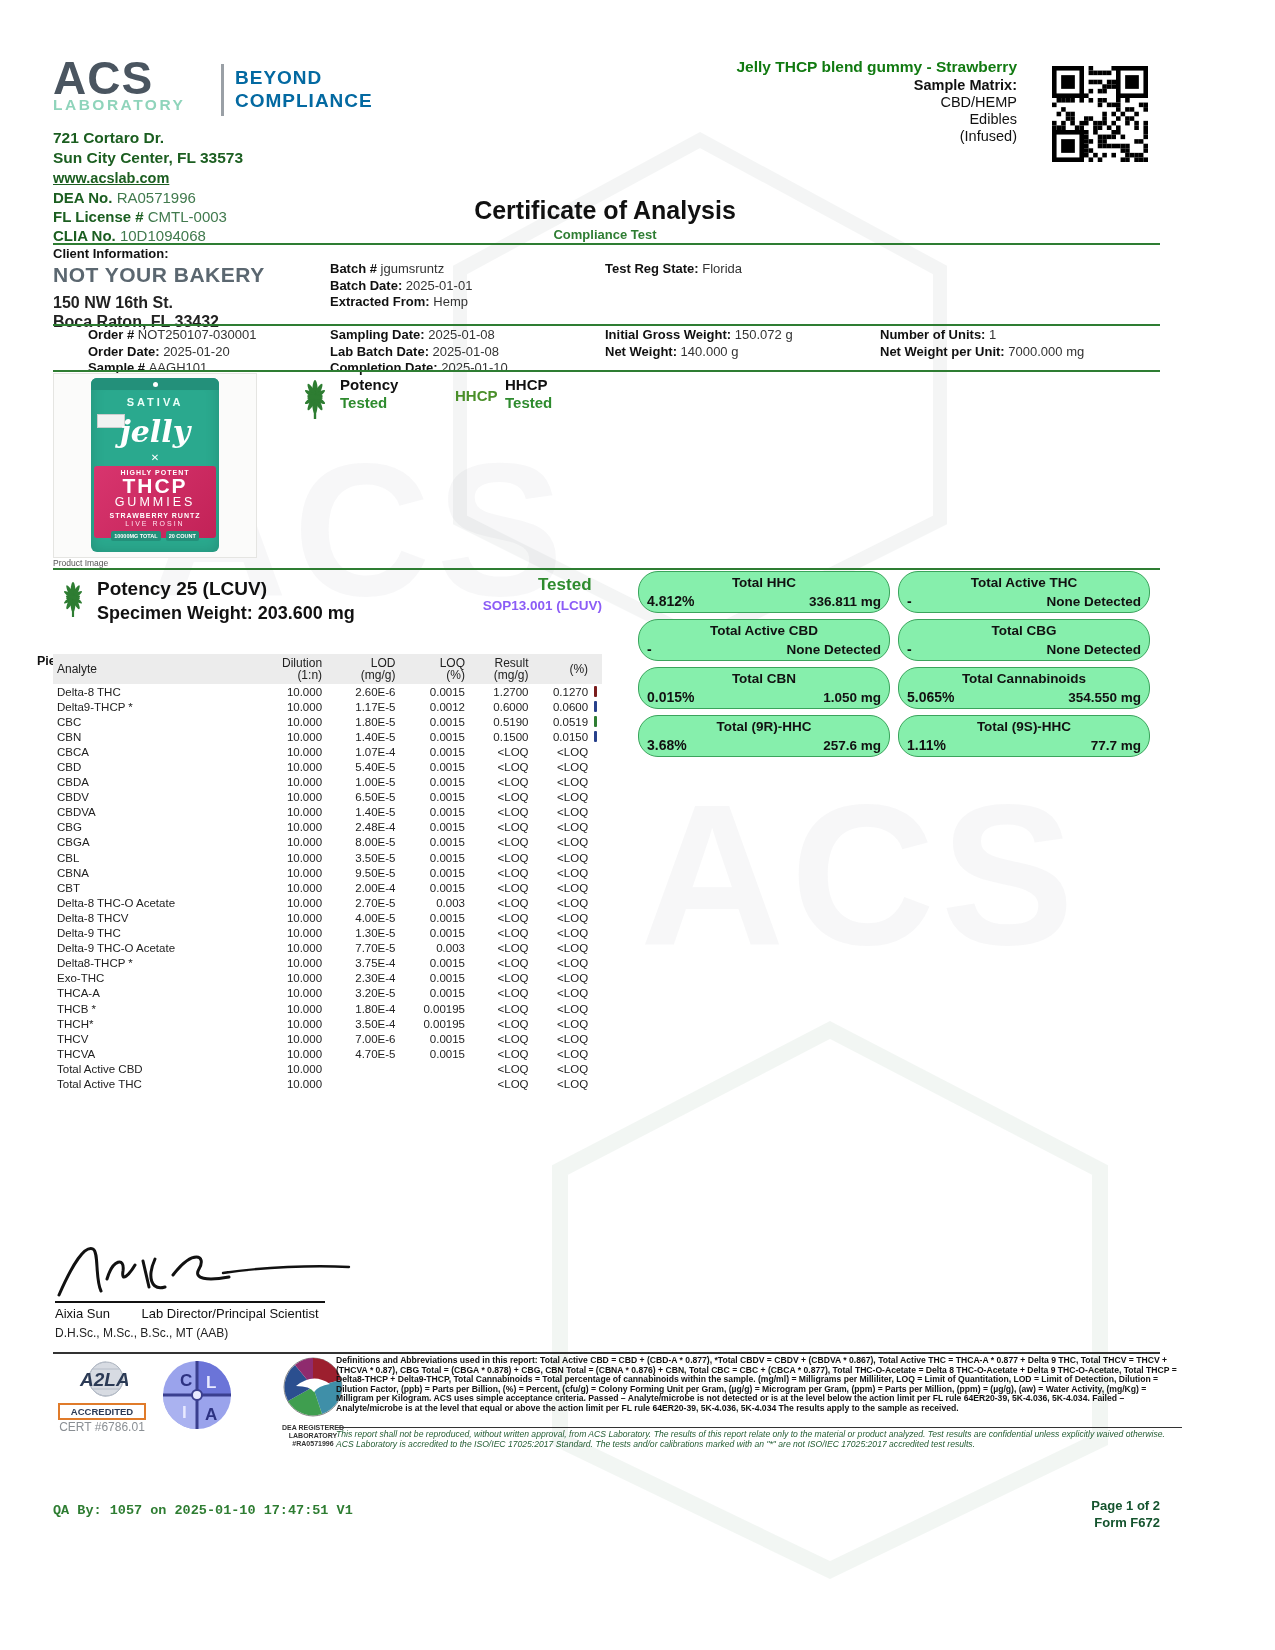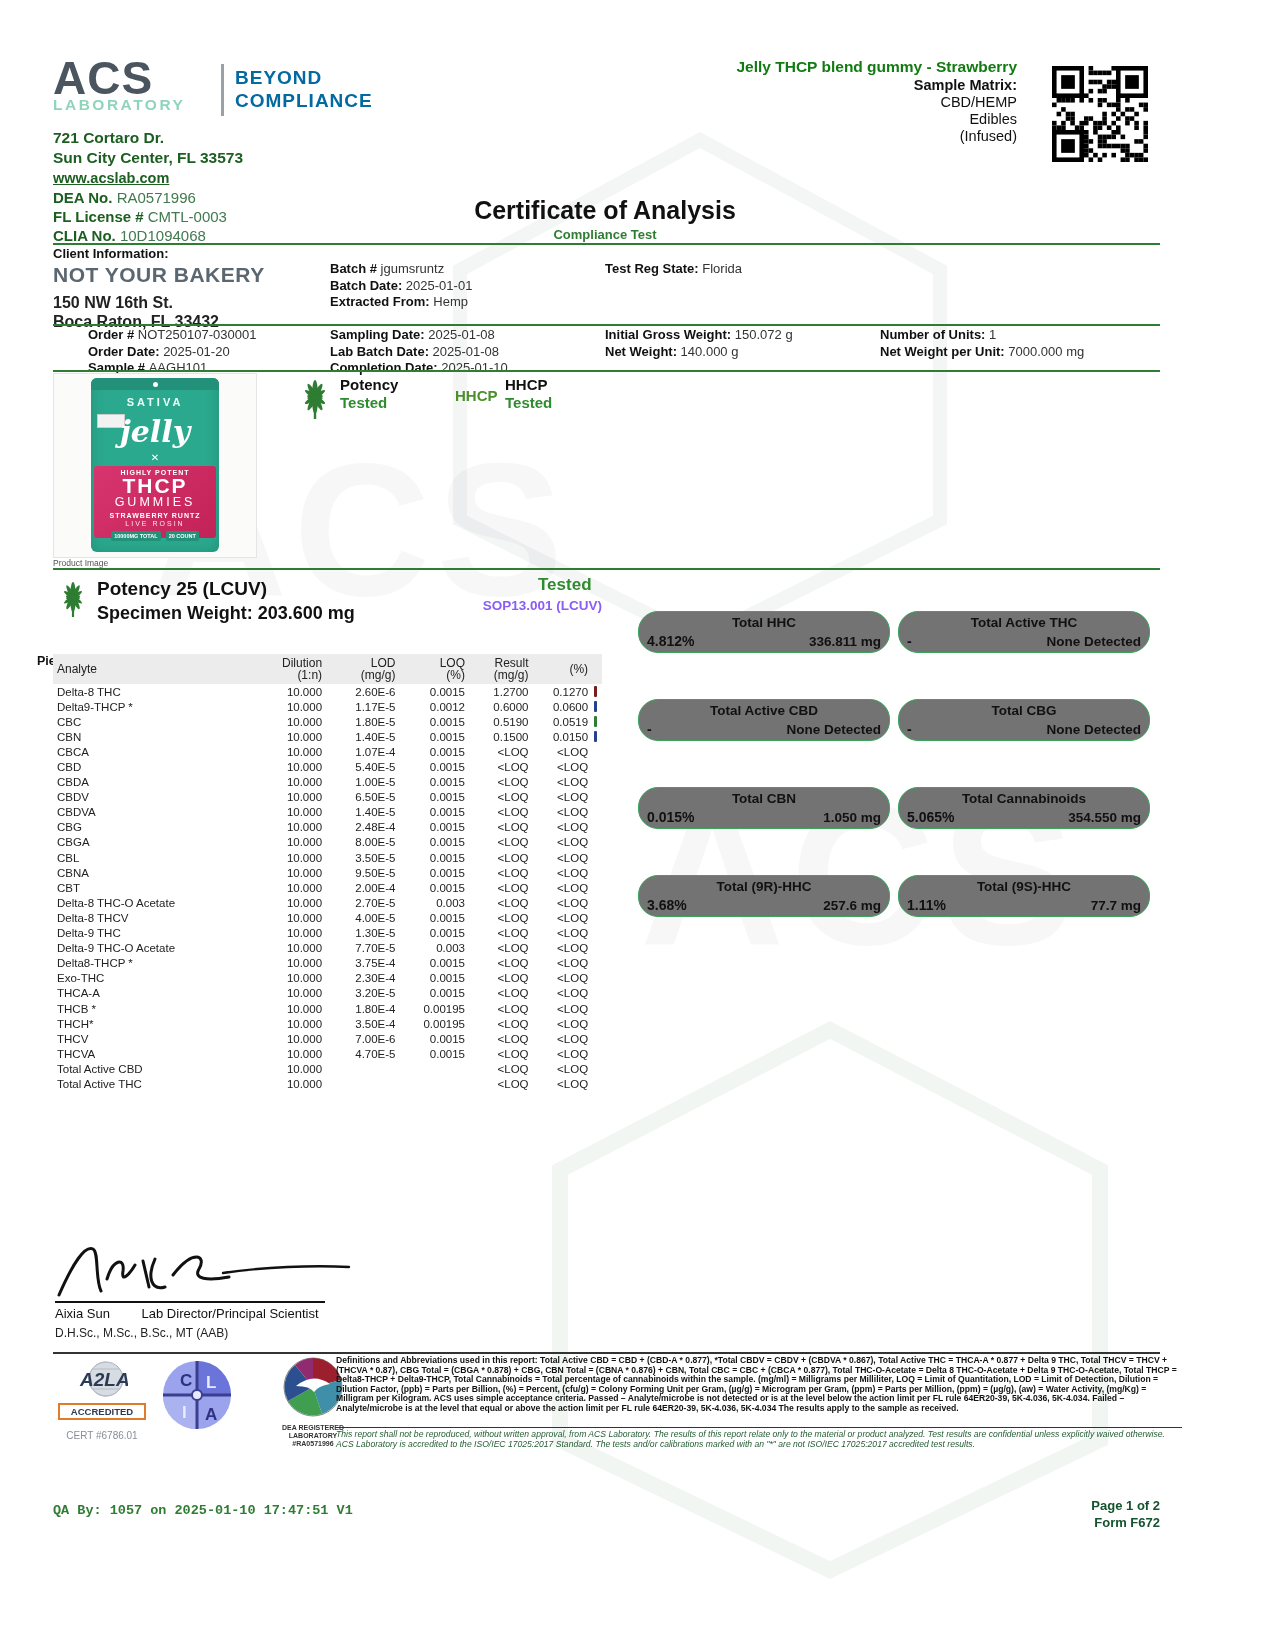--- a/index.html
+++ b/index.html
@@ -49,21 +49,21 @@
   .c-lod{width:74px;text-align:right;}
   .c-loq{width:70px;text-align:right;}
   .c-res{width:64px;text-align:right;}
   .c-pct{width:60px;text-align:right;}
   .c-bar{width:14px;display:flex;justify-content:center;}
   .rbar{width:3px;height:11px;border-radius:1px;}
   
   #summary{position:absolute;left:638px;top:563px;width:514px;}
   .sum-title{display:flex;align-items:center;justify-content:center;gap:10px;color:#14532d;font-weight:bold;font-size:18px;}
   .sum-grid{display:grid;grid-template-columns:252px 252px;column-gap:8px;row-gap:6px;margin-top:8px;}
-  .sum-box{border:1.6px solid #3aa45c;border-radius:20px;background:#737373;height:40px;position:relative;margin-top:40px;}
+  .sum-box{border:1.6px solid #3aa45c;border-radius:20px;background:#86efac;height:40px;position:relative;}
   .sum-box .sl{position:absolute;top:3px;left:0;right:0;text-align:center;font-weight:bold;font-size:13.5px;color:#111;}
   .sum-box .lv{position:absolute;bottom:3px;left:8px;font-weight:bold;font-size:14px;color:#111;}
   .sum-box .rv{position:absolute;bottom:3px;right:8px;font-weight:bold;font-size:13.5px;color:#111;}
   
   .sig-line{position:absolute;left:55px;top:1301px;width:270px;height:2px;background:#111;}
   .sig-names{position:absolute;left:55px;top:1306px;font-size:13px;color:#111;}
   .sig-names .role{margin-left:28px;}
   .sig-creds{position:absolute;left:55px;top:1326px;font-size:12px;color:#222;}
   .footer-rule{position:absolute;left:53px;top:1352px;width:1107px;height:1.5px;background:#333;}
   
@@ -728,21 +728,21 @@
 
   <div class="footer-rule"></div>
 
   <div class="abs" style="left:58px;top:1360px;width:88px;text-align:center;">
     <svg width="52" height="38" viewBox="0 0 52 38">
       <circle cx="30" cy="19" r="17" fill="#d7dbe2" stroke="#aab2bd"></circle>
       <path d="M13 19 a17 17 0 0 0 34 0 M30 2 a17 17 0 0 0 0 34 M16 9 h28 M16 29 h28" stroke="#b6bdc8" fill="none"></path>
       <text x="4" y="26" font-family="Liberation Sans, sans-serif" font-size="19" font-weight="bold" font-style="italic" fill="#2b3a55">A2LA</text>
     </svg>
     <div style="border:2px solid #e07b2a;color:#2b3a55;font-weight:bold;font-size:9.5px;padding:1px 2px;margin-top:1px;">ACCREDITED</div>
-    <div style="color:#8a8f94;font-size:10px;margin-top:10px;">CERT #6786.01</div>
+    <div style="color:#8a8f94;font-size:12px;margin-top:0;">CERT #6786.01</div>
   </div>
 
   <svg class="abs" style="left:160px;top:1358px;" width="74" height="74" viewBox="0 0 74 74">
     <circle cx="37" cy="37" r="34" fill="#9aa3ec"></circle>
     <path d="M37 3 A34 34 0 0 1 71 37 L37 37 Z" fill="#6b74d8"></path>
     <path d="M37 71 A34 34 0 0 1 3 37 L37 37 Z" fill="#aab2f0"></path>
     <g stroke="#3a3f8f" stroke-width="3">
         <line x1="37" y1="3" x2="37" y2="71"></line>
         <line x1="3" y1="37" x2="71" y2="37"></line>
       </g>

